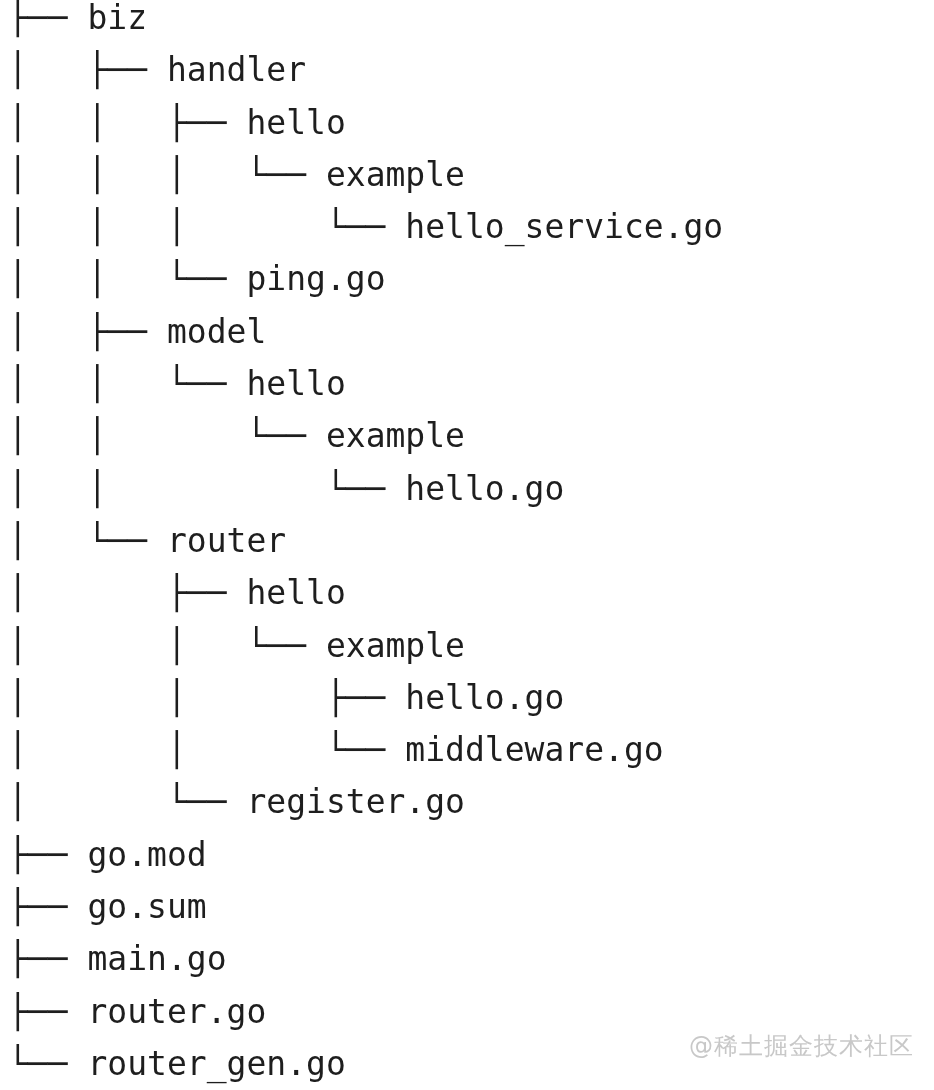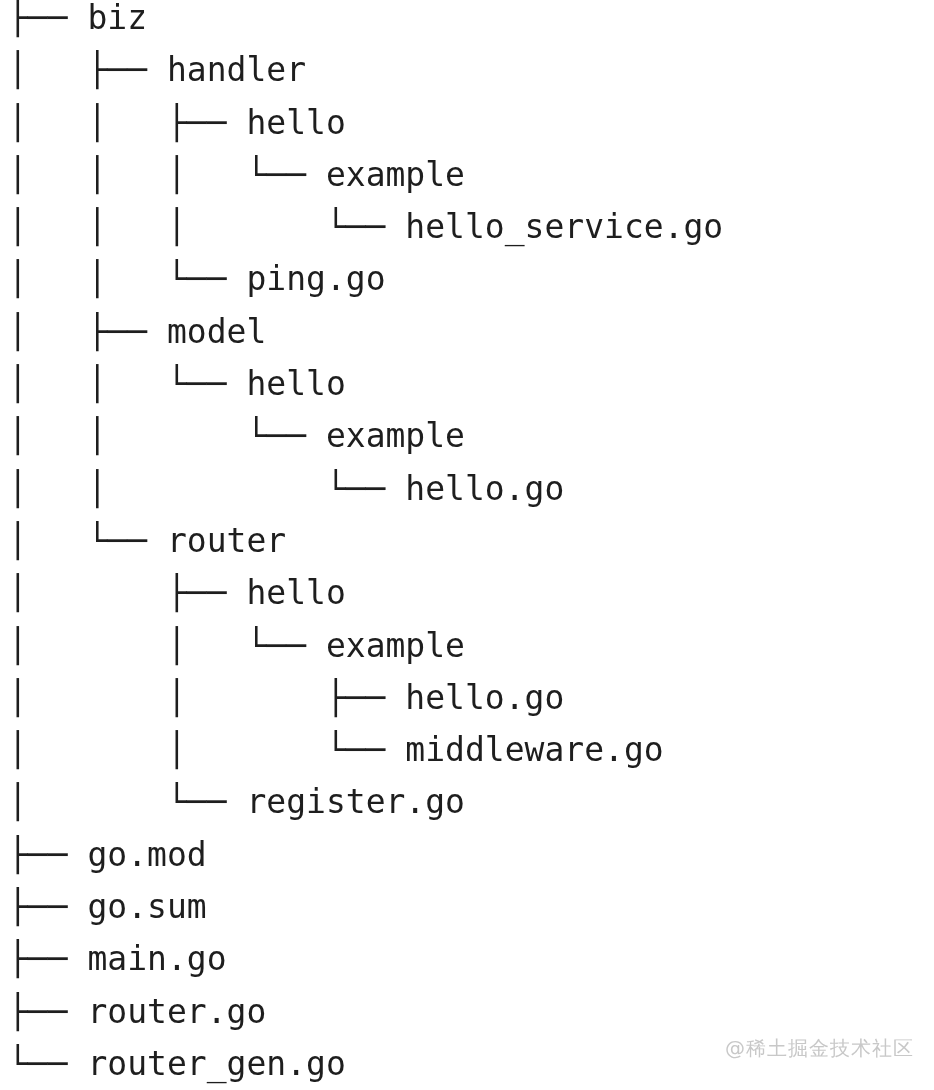--- a/index.html
+++ b/index.html
@@ -26,21 +26,21 @@
     white-space: pre;
   }
   .tree-row {
     white-space: pre;
   }
   .watermark {
     position: absolute;
     right: 26px;
     bottom: 28px;
     font-family: "DejaVu Sans", "Liberation Sans", sans-serif;
-    font-size: 20px;
+    font-size: 24px;
     letter-spacing: 1px;
     color: #c8c8c8;
   }
 </style>
 </head>
 <body>
 
 <div class="screen" style="background: rgb(255, 255, 255);">
   <div class="tree" id="tree" style="color: rgb(30, 30, 30);"><div class="tree-row"><span>├── </span><span>biz</span></div><div class="tree-row"><span>│   ├── </span><span>handler</span></div><div class="tree-row"><span>│   │   ├── </span><span>hello</span></div><div class="tree-row"><span>│   │   │   └── </span><span>example</span></div><div class="tree-row"><span>│   │   │       └── </span><span>hello_service.go</span></div><div class="tree-row"><span>│   │   └── </span><span>ping.go</span></div><div class="tree-row"><span>│   ├── </span><span>model</span></div><div class="tree-row"><span>│   │   └── </span><span>hello</span></div><div class="tree-row"><span>│   │       └── </span><span>example</span></div><div class="tree-row"><span>│   │           └── </span><span>hello.go</span></div><div class="tree-row"><span>│   └── </span><span>router</span></div><div class="tree-row"><span>│       ├── </span><span>hello</span></div><div class="tree-row"><span>│       │   └── </span><span>example</span></div><div class="tree-row"><span>│       │       ├── </span><span>hello.go</span></div><div class="tree-row"><span>│       │       └── </span><span>middleware.go</span></div><div class="tree-row"><span>│       └── </span><span>register.go</span></div><div class="tree-row"><span>├── </span><span>go.mod</span></div><div class="tree-row"><span>├── </span><span>go.sum</span></div><div class="tree-row"><span>├── </span><span>main.go</span></div><div class="tree-row"><span>├── </span><span>router.go</span></div><div class="tree-row"><span>└── </span><span>router_gen.go</span></div></div>
   <div class="watermark" style="color: rgb(200, 200, 200);">@稀土掘金技术社区</div>

